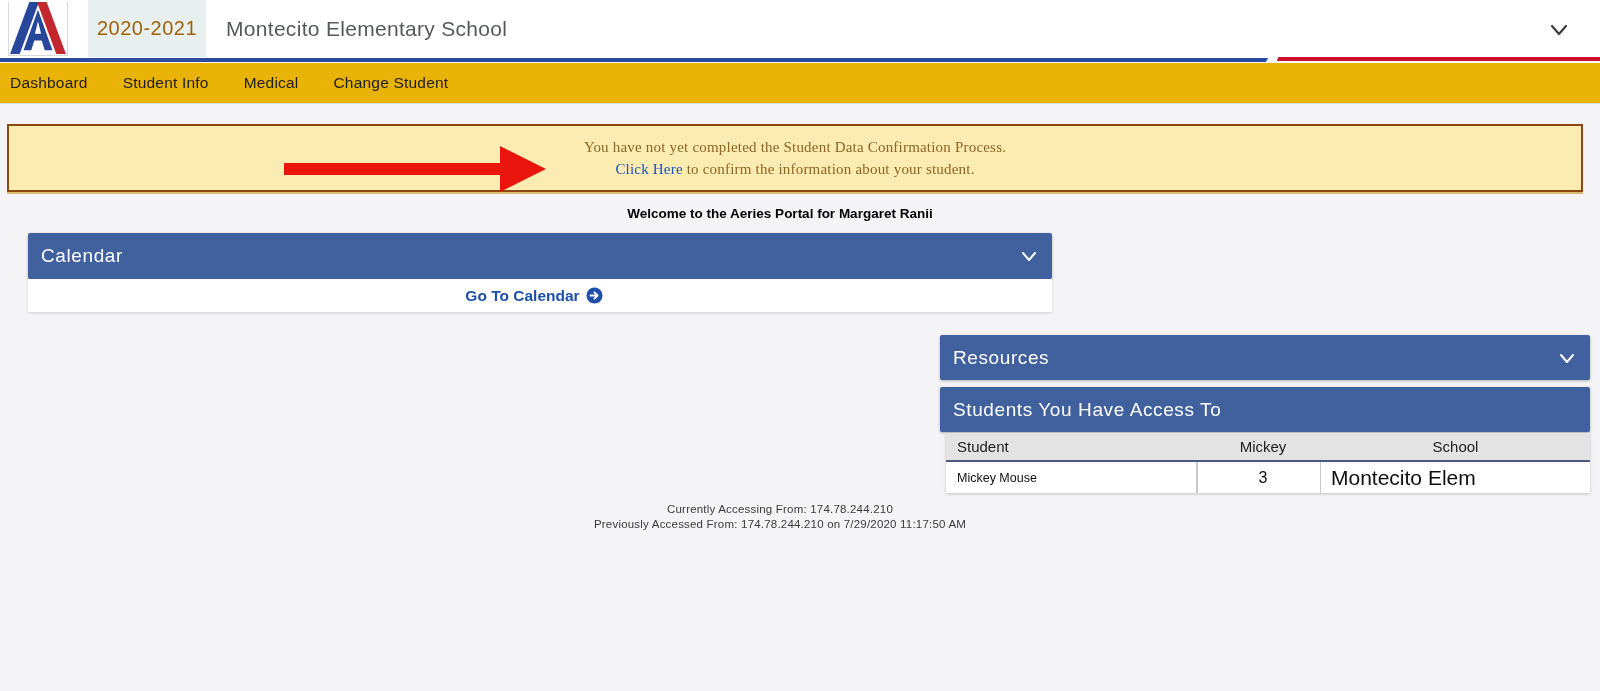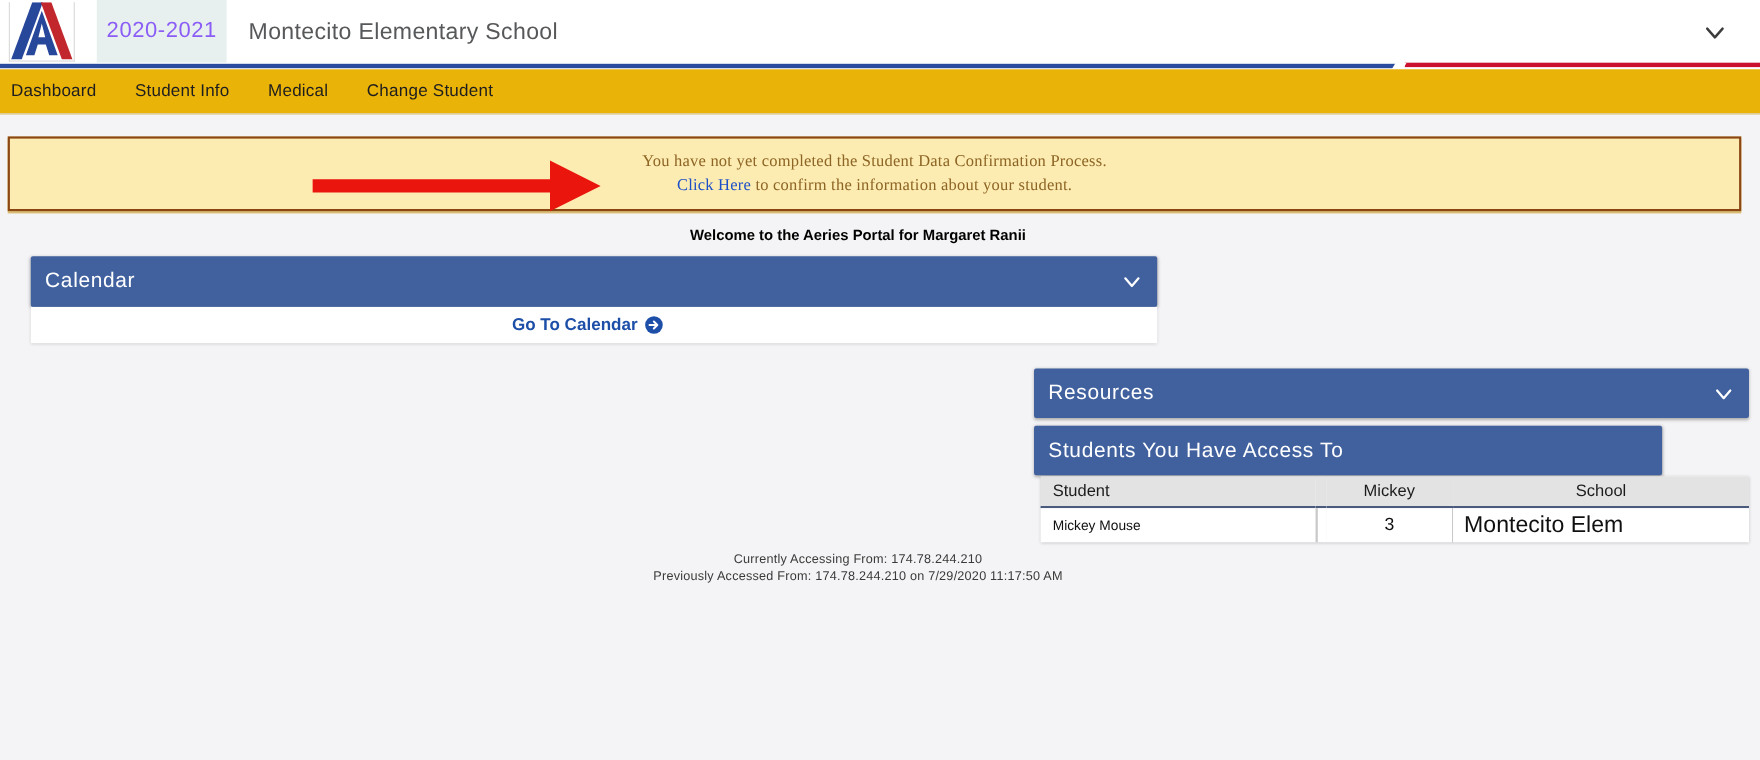--- a/index.html
+++ b/index.html
@@ -4,21 +4,21 @@
 <style>
   * { margin:0; padding:0; box-sizing:border-box; }
   html,body { font-family:"Liberation Sans", sans-serif; }
   .page { position:relative; width:1600px; height:691px; background:#f4f4f6; overflow:hidden; }
 
   
   .topbar { position:absolute; top:0; left:0; width:1600px; height:57px; background:#ffffff; }
   .logo-box { position:absolute; left:8px; top:2px; width:60px; height:54px; background:#fff; border:1px solid #d9d9d9; border-top:none; }
   .year-chip { position:absolute; left:88px; top:0; width:118px; height:57px; background:#e7f0ee;
                display:flex; align-items:center; justify-content:center;
-               font-size:20px; color:#8b5cf6; letter-spacing:.5px; cursor:pointer; }
+               font-size:20px; color:#a16207; letter-spacing:.5px; cursor:pointer; }
   .school-title { position:absolute; left:226px; top:0; height:57px; display:flex; align-items:center;
                   font-size:21px; color:#56585a; letter-spacing:.3px; }
   .topbar-chevron { position:absolute; right:30px; top:20px; width:22px; height:20px; cursor:pointer; }
 
   
   .divider-line { position:absolute; top:57px; left:0; width:1600px; height:6px; background:#ffffff; }
   .divider-line .blue { position:absolute; left:0; top:1px; width:1270px; height:4px; background:#2a4b9e; }
   .divider-line .red  { position:absolute; left:1277px; right:0; top:0; height:4px; background:#cb112d; }
   .divider-line .gap  { position:absolute; left:1267px; top:0; width:10px; height:6px; background:#fff; transform:skewX(-30deg); }
 
@@ -45,21 +45,21 @@
   .panel-header .ph-label { font-size:19px; letter-spacing:.6px; padding-left:13px; }
   .panel-header .ph-chevron { position:absolute; right:14px; top:50%; transform:translateY(-50%); width:18px; height:14px; }
 
   .calendar-header { left:28px; top:233px; width:1024px; height:46px; }
   .calendar-body { position:absolute; left:28px; top:279px; width:1024px; height:33px; background:#fff;
                    box-shadow:0 1px 3px rgba(0,0,0,.15);
                    display:flex; align-items:center; justify-content:center; padding-right:12px; }
   .goto-link { display:flex; align-items:center; gap:6px; color:#1d4fa8; font-size:15.5px; font-weight:600; cursor:pointer; }
 
   .resources-header { left:940px; top:335px; width:650px; height:45px; }
-  .students-header  { left:940px; top:387px; width:571px; height:45px; cursor:default;text-align:center; }
+  .students-header  { left:940px; top:387px; width:650px; height:45px; cursor:default;text-align:center; }
 
   
   .students-table { position:absolute; left:946px; top:433px; width:644px;
                     display:grid; grid-template-columns:250px 10px 114px 1px 269px;
                     box-shadow:0 1px 3px rgba(0,0,0,.2); }
   .th { background:#e3e3e3; height:29px; font-size:15px; color:#1c1c1c;
         display:flex; align-items:center; border-bottom:2px solid #4a5a7d; }
   .th.gapcell { border-bottom:2px solid #4a5a7d; }
   .th-student { padding-left:11px; justify-content:flex-start; }
   .th-center { justify-content:center; }

